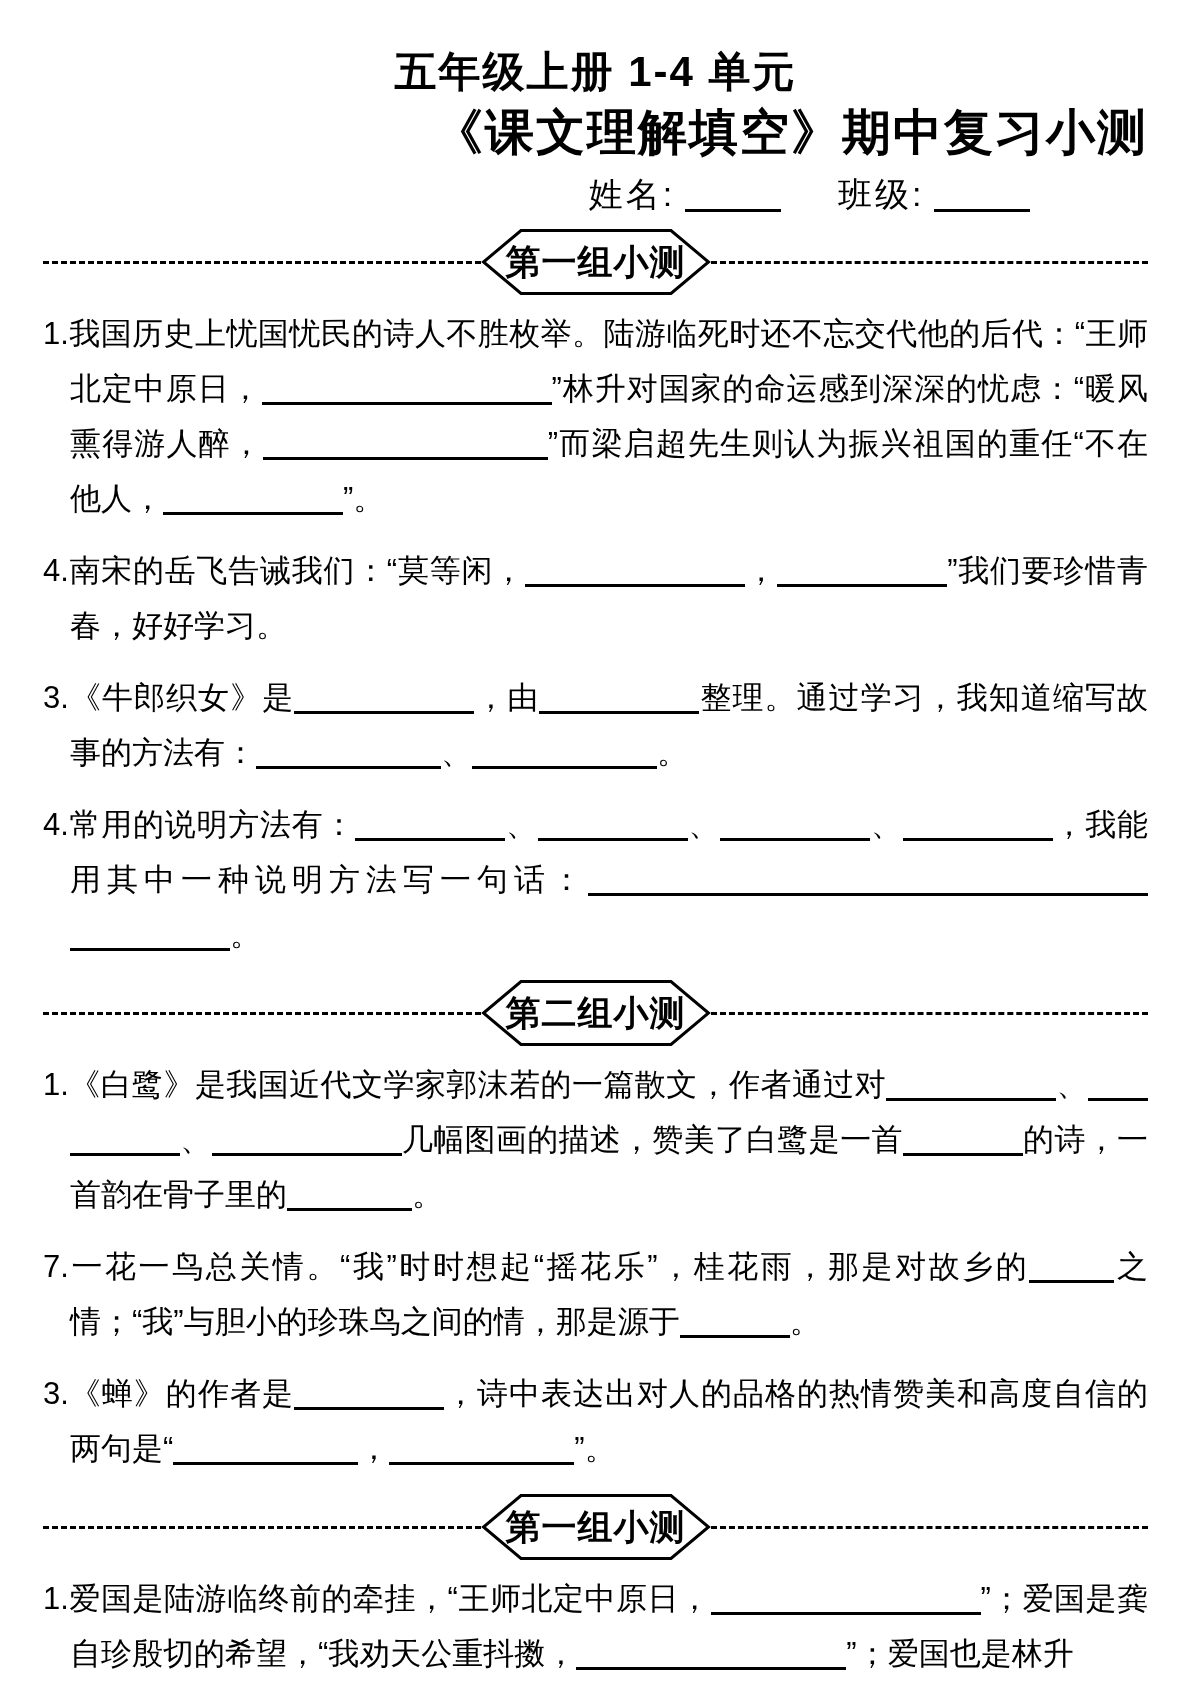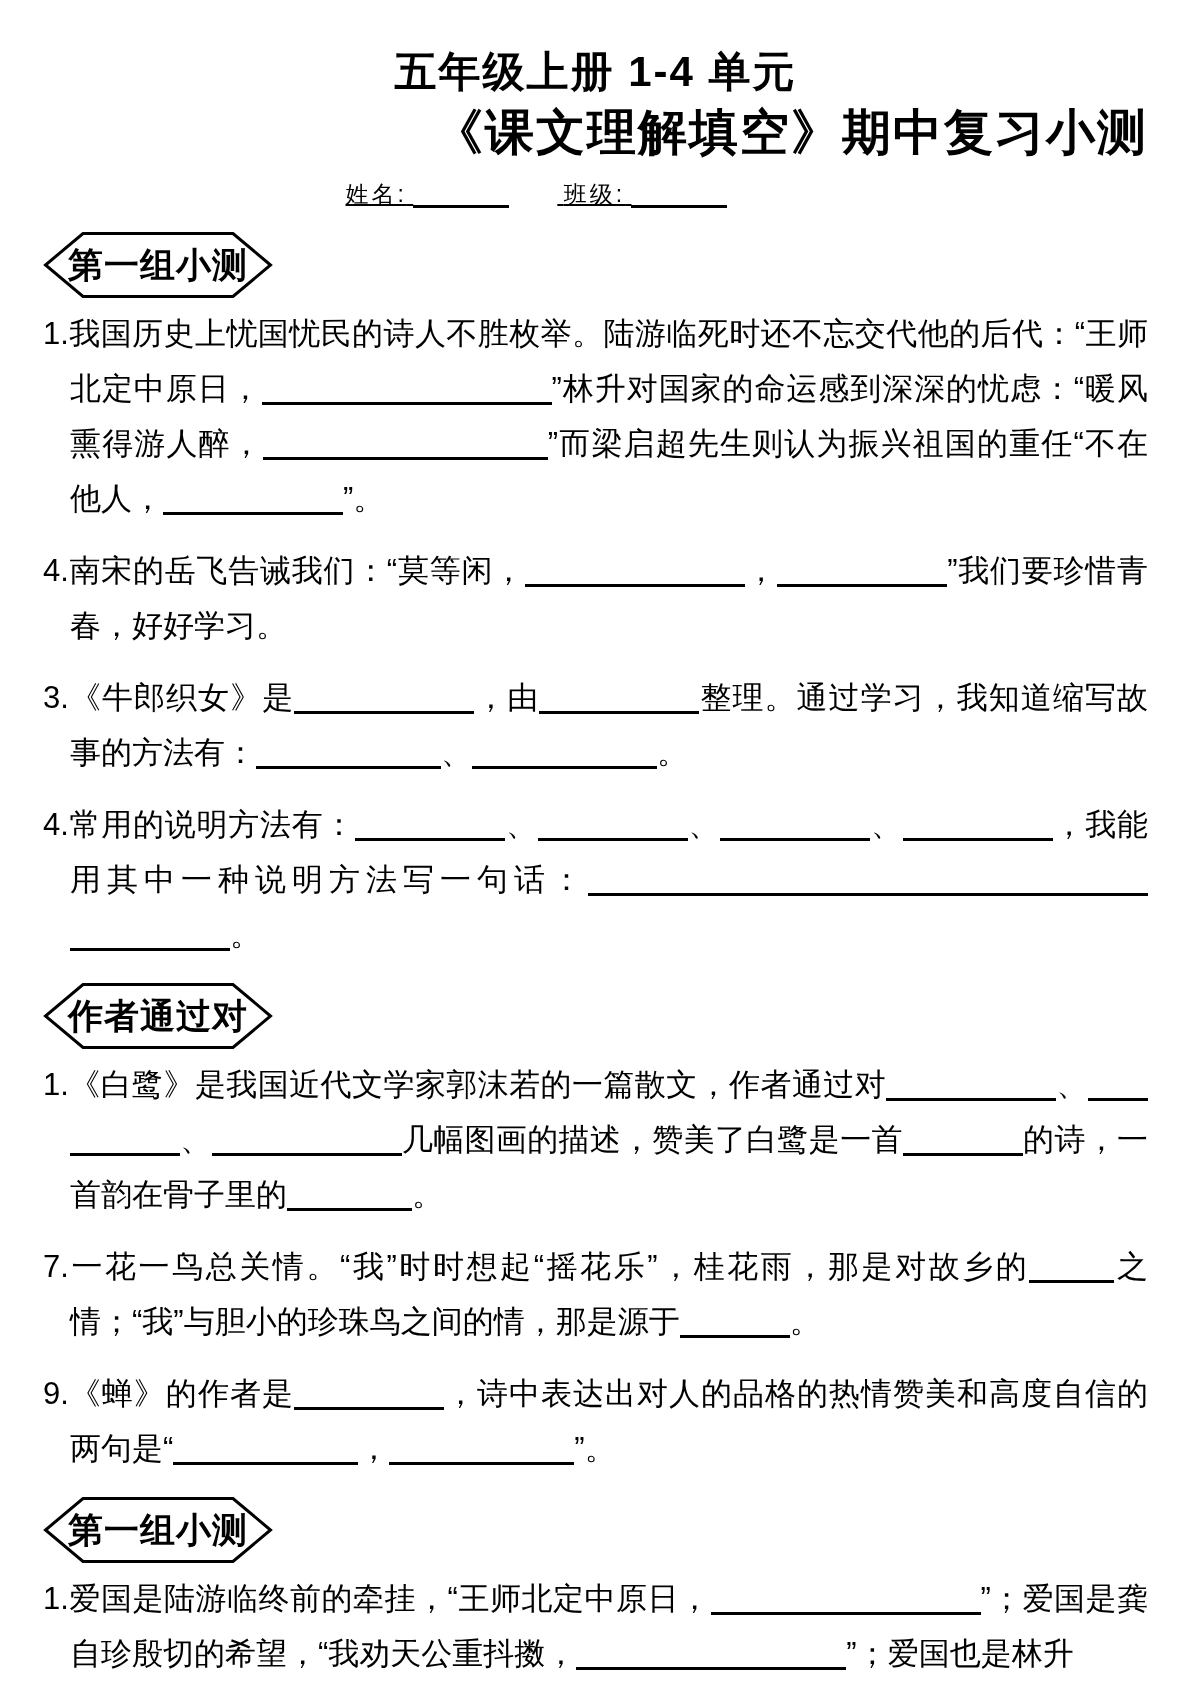--- a/index.html
+++ b/index.html
@@ -25,37 +25,35 @@
   }
   .title2 {
     text-align: right;
     font-size: 49px;
     font-weight: 900;
     letter-spacing: 2px;
     line-height: 60px;
     margin-top: 4px;
   }
   .namerow {
-    text-align: center;
+    text-align: right;
     padding-right: 118px;
-    font-size: 23px;
+    font-size: 34px;
     line-height: 44px;
     margin-top: 10px;
     white-space: nowrap;
-    text-decoration: underline;
   }
   .namerow .nlabel { letter-spacing: 3px; }
   .info-blank { width: 96px; }
   .info-gap { display: inline-block; width: 48px; }
   .divider {
     display: flex;
-    align-items: flex-start;
+    align-items: center;
     margin: 12px 0 10px 0;
     height: 68px;
-    flex-direction: column;
   }
   .dash {
     flex: 1 1 auto;
     border-top: 3px dashed #000;
     height: 0;
   }
   .hex {
     position: relative;
     flex: 0 0 auto;
     width: 230px;
@@ -115,27 +113,27 @@
 <p class="q"><span>1.我国历史上忧国忧民的诗人不胜枚举。陆游临死时还不忘交代他的后代：“王师北定中原日，</span><span class="blank" style="width: 290px;"></span><span>”林升对国家的命运感到深深的忧虑：“暖风熏得游人醉，</span><span class="blank" style="width: 285px;"></span><span>”而梁启超先生则认为振兴祖国的重任“不在他人，</span><span class="blank" style="width: 180px;"></span><span>”。</span></p>
       <p class="q"><span>4.南宋的岳飞告诫我们：“莫等闲，</span><span class="blank" style="width: 220px;"></span><span>，</span><span class="blank" style="width: 170px;"></span><span>”我们要珍惜青春，好好学习。</span></p>
       <p class="q"><span>3.《牛郎织女》是</span><span class="blank" style="width: 180px;"></span><span>，由</span><span class="blank" style="width: 160px;"></span><span>整理。通过学习，我知道缩写故事的方法有：</span><span class="blank" style="width: 185px;"></span><span>、</span><span class="blank" style="width: 185px;"></span><span>。</span></p>
       <p class="q"><span>4.常用的说明方法有：</span><span class="blank" style="width: 150px;"></span><span>、</span><span class="blank" style="width: 150px;"></span><span>、</span><span class="blank" style="width: 150px;"></span><span>、</span><span class="blank" style="width: 150px;"></span><span>，我能用其中一种说明方法写一句话：</span><span class="blank" style="width: 560px;"></span><span class="blank" style="width: 160px;"></span><span>。</span></p>
   <div class="divider">
     <div class="dash"></div>
     <div class="hex">
       <svg viewBox="0 0 230 68" preserveAspectRatio="none">
         <polygon points="40,2.5 190,2.5 227.5,34 190,65.5 40,65.5 2.5,34" fill="#ffffff" stroke="#000000" stroke-width="3"></polygon>
       </svg>
-      <span class="hexlabel">作者通过对</span>
+      <span class="hexlabel">第二组小测</span>
     </div>
     <div class="dash"></div>
   </div>
 <p class="q"><span>1.《白鹭》是我国近代文学家郭沫若的一篇散文，作者通过对</span><span class="blank" style="width: 170px;"></span><span>、</span><span class="blank" style="width: 60px;"></span><span class="blank" style="width: 110px;"></span><span>、</span><span class="blank" style="width: 190px;"></span><span>几幅图画的描述，赞美了白鹭是一首</span><span class="blank" style="width: 120px;"></span><span>的诗，一首韵在骨子里的</span><span class="blank" style="width: 125px;"></span><span>。</span></p>
       <p class="q"><span>7.一花一鸟总关情。“我”时时想起“摇花乐”，桂花雨，那是对故乡的</span><span class="blank" style="width: 85px;"></span><span>之情；“我”与胆小的珍珠鸟之间的情，那是源于</span><span class="blank" style="width: 110px;"></span><span>。</span></p>
-      <p class="q"><span>9.《蝉》的作者是</span><span class="blank" style="width: 150px;"></span><span>，诗中表达出对人的品格的热情赞美和高度自信的两句是“</span><span class="blank" style="width: 185px;"></span><span>，</span><span class="blank" style="width: 185px;"></span><span>”。</span></p>
+      <p class="q"><span>3.《蝉》的作者是</span><span class="blank" style="width: 150px;"></span><span>，诗中表达出对人的品格的热情赞美和高度自信的两句是“</span><span class="blank" style="width: 185px;"></span><span>，</span><span class="blank" style="width: 185px;"></span><span>”。</span></p>
   <div class="divider">
     <div class="dash"></div>
     <div class="hex">
       <svg viewBox="0 0 230 68" preserveAspectRatio="none">
         <polygon points="40,2.5 190,2.5 227.5,34 190,65.5 40,65.5 2.5,34" fill="#ffffff" stroke="#000000" stroke-width="3"></polygon>
       </svg>
       <span class="hexlabel">第一组小测</span>
     </div>
     <div class="dash"></div>
   </div>

